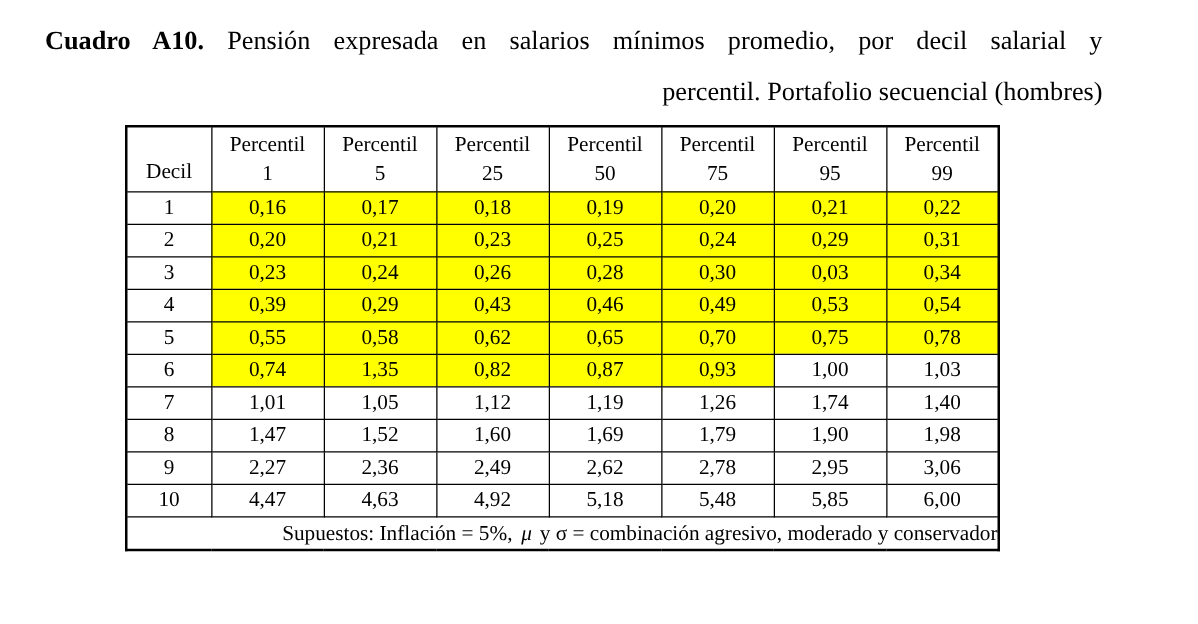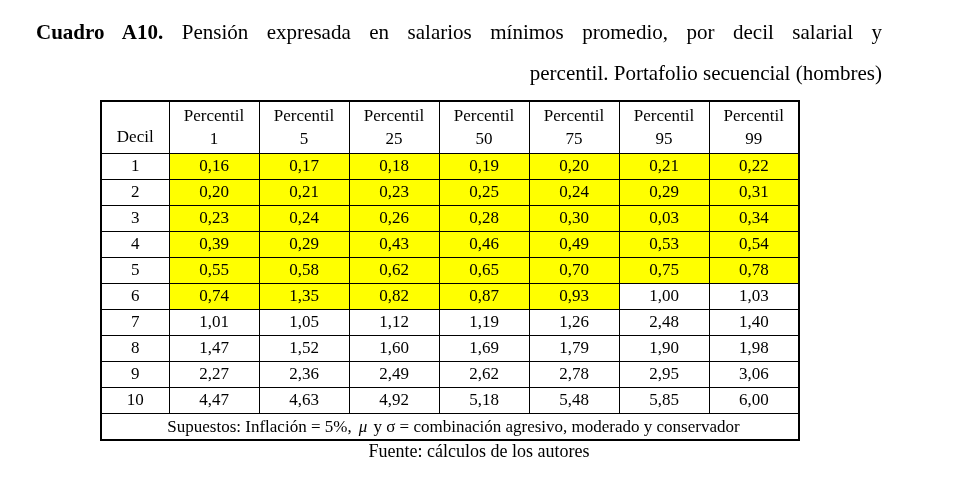--- a/index.html
+++ b/index.html
@@ -46,21 +46,21 @@
     height: 52px;
     vertical-align: bottom;
     padding-bottom: 3px;
     line-height: 23px;
   }
   th.decil-header { padding-bottom: 5px; margin-left: 24px; }
   tbody td { height: 26px; line-height: 24px; }
   td.highlight { background: var(--highlight, #FFFF00); }
   tr.assumptions td {
     height: 27px;
-    text-align: center;
+    text-align: right;
     padding-left: 7px;
     line-height: 25px;
   }
   .mu { font-style: italic; margin-left: 7px; margin-right: 2px; }
   .source {
     position: absolute;
     left: 0;
     top: 441px;
     width: 958px;
     text-align: center;
@@ -182,21 +182,21 @@
           <td>1,00</td>
           <td>1,03</td>
         </tr>
         <tr>
           <td>7</td>
           <td>1,01</td>
           <td>1,05</td>
           <td>1,12</td>
           <td>1,19</td>
           <td>1,26</td>
-          <td>2,48</td>
+          <td>1,74</td>
           <td>1,40</td>
         </tr>
         <tr>
           <td>8</td>
           <td>1,47</td>
           <td>1,52</td>
           <td>1,60</td>
           <td>1,69</td>
           <td>1,79</td>
           <td>1,90</td>
@@ -223,15 +223,14 @@
           <td>6,00</td>
         </tr>
       </tbody>
     <tfoot>
       <tr class="assumptions">
         <td colspan="8"><span>Supuestos: Inflación = 5%,</span><span class="mu">μ</span> <span>y σ = combinación agresivo, moderado y conservador</span></td>
       </tr>
     </tfoot>
   </table>
 
-  <div class="source">Fuente: cálculos de los autores</div>
 
 </div>
 
 </body></html>

